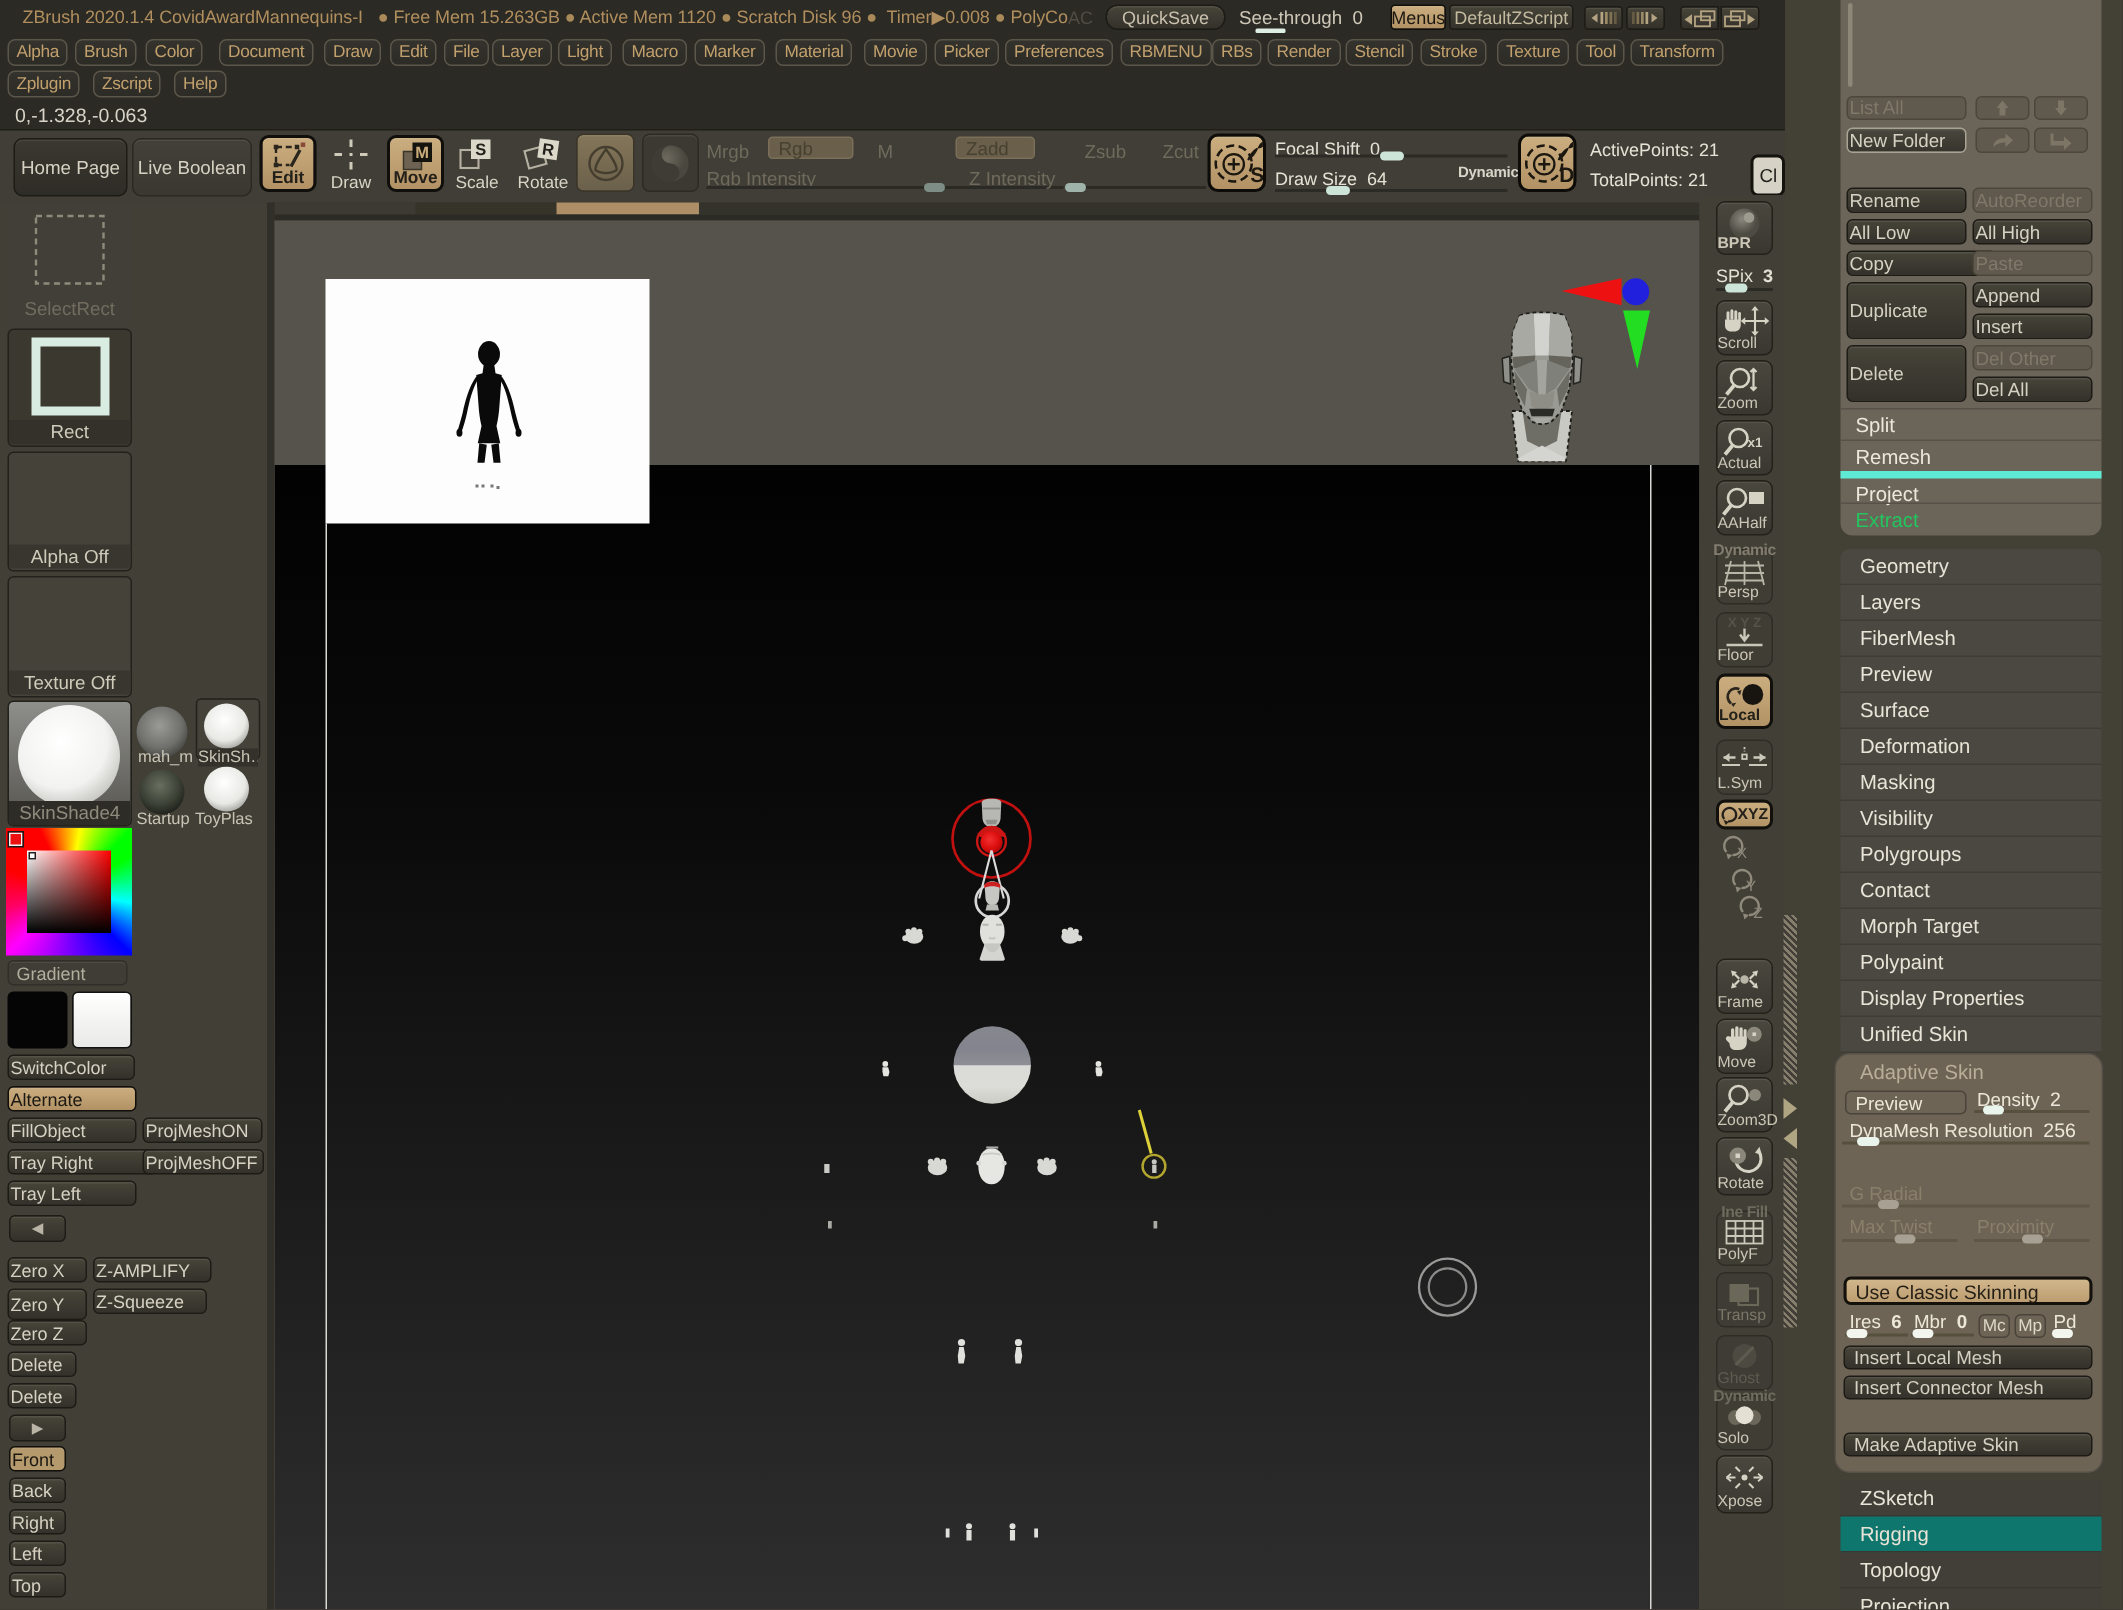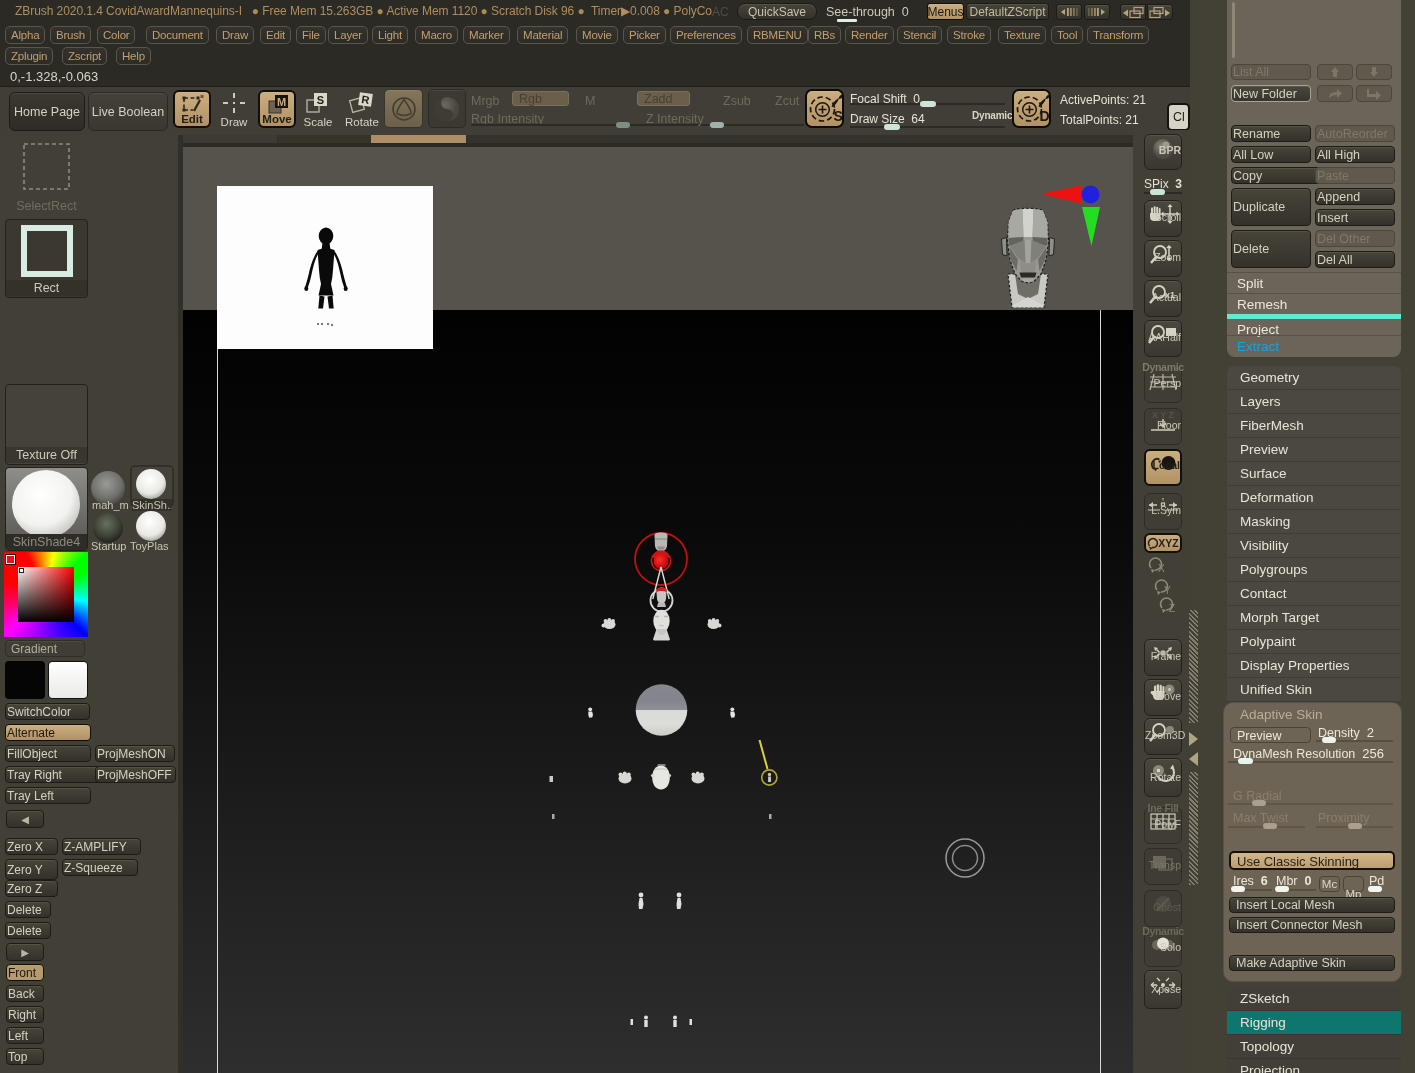--- a/index.html
+++ b/index.html
@@ -8,21 +8,21 @@
 .b{position:absolute;background:linear-gradient(#474439,#33312a);border:1px solid #1d1b16;border-radius:4px;color:#d6d1c2;font-size:12px;display:flex;align-items:center;justify-content:center;box-shadow:inset 0 1px 0 rgba(255,255,255,.08);white-space:nowrap}
 .mb{position:absolute;border:1px solid #5b564a;border-radius:5px;color:#c2a06d;font-size:11.5px;letter-spacing:-0.2px;padding:2px 5px 2px 5px;background:linear-gradient(#33322c,#2c2b26);white-space:nowrap}
 .tan{background:linear-gradient(#cbae80,#b29265);color:#1b1811;border:1px solid #100f0b}
 .fadeb{background:#5f5a4d;color:#80796a;border:1px solid #4c473a;box-shadow:none}
 .ftx{position:absolute;color:#6f6a5c;font-size:12px;white-space:nowrap}
 .wtx{position:absolute;color:#e6e2d6;font-size:12px;white-space:nowrap}
 .row{position:absolute;left:1227px;width:174px;height:24px;background:#4a4840;color:#e9e4d7;font-size:13.5px;display:flex;align-items:center;padding-left:13px;border-bottom:1px solid #3e3c35}
 .shelfb{position:absolute;left:1144px;width:38px;background:linear-gradient(#4a473e,#393730);border:1px solid #232119;border-radius:6px;box-shadow:inset 0 1px 0 rgba(255,255,255,.07)}
 .shelfb.tan{background:linear-gradient(#cbae80,#b29265);border:2px solid #12100c;box-shadow:none}
 .lb{justify-content:flex-start!important;padding-left:1px}
-.shlab{position:absolute;width:100%;text-align:right;color:#ccc6b6;font-size:10.5px;bottom:13px}
+.shlab{position:absolute;width:100%;text-align:left;color:#ccc6b6;font-size:10.5px;bottom:1px}
 .sltrack{position:absolute;background:#2c2a24;height:2px}
 .slh{position:absolute;height:6px;border-radius:3px;background:#cde4d8}
 </style></head>
 <body>
 <div id="app">
 
 <div class="ab" style="left:0;top:0;width:1196px;height:86px;background:#2b2a25"></div>
 <div class="ab" style="left:15px;top:4px;font-size:12px;letter-spacing:-0.06px;color:#b08e5d;white-space:nowrap;width:697px;overflow:hidden">ZBrush 2020.1.4 CovidAwardMannequins-I&nbsp;&nbsp;&nbsp;<span style="color:#a98a58">●</span> Free Mem 15.263GB <span style="color:#a98a58">●</span> Active Mem 1120 <span style="color:#a98a58">●</span> Scratch Disk 96 <span style="color:#a98a58">●</span>&nbsp; Timer▶0.008 <span style="color:#a98a58">●</span> PolyCo</div>
 <div class="ab" style="left:712px;top:5px;font-size:12px;color:#4f4c43">AC</div>
 <div class="mb" style="left:5px;top:26px">Alpha</div>
@@ -378,20 +378,23 @@
   <div style="position:absolute;bottom:2px;width:100%;text-align:center;color:#716c5f;font-size:12.5px">SelectRect</div>
 </div>
 
 <div class="ab" style="left:5px;top:219px;width:83px;height:79px;background:#3a382f;border:1px solid #23211b;border-radius:4px">
   <svg width="81" height="60" style="position:absolute;top:3px">
         <rect x="18" y="5" width="46" height="46" fill="none" stroke="#d9ece1" stroke-width="6"></rect>
       </svg>
   <div style="position:absolute;bottom:1px;width:100%;text-align:center;color:#cfcaba;font-size:12.5px;background:#33312a;border-radius:0 0 3px 3px;padding:1px 0">Rect</div>
 </div>
 
+<div class="ab" style="left:5px;top:301px;width:83px;height:80px;background:#45423a;border:1px solid #23211b;border-radius:4px">
+  <div style="position:absolute;bottom:1px;width:100%;text-align:center;color:#cfcaba;font-size:12.5px;background:#38362e;border-radius:0 0 3px 3px;padding:1px 0">Alpha Off</div>
+</div>
 
 <div class="ab" style="left:5px;top:384px;width:83px;height:81px;background:#45423a;border:1px solid #23211b;border-radius:4px">
   <div style="position:absolute;bottom:1px;width:100%;text-align:center;color:#cfcaba;font-size:12.5px;background:#38362e;border-radius:0 0 3px 3px;padding:1px 0">Texture Off</div>
 </div>
 
 <div class="ab" style="left:5px;top:467px;width:83px;height:84px;background:linear-gradient(#8e8e8a,#55544f);border:1px solid #23211b;border-radius:4px;overflow:hidden">
   <svg width="81" height="70">
         <defs>
           <radialGradient id="ss4" cx="42%" cy="36%" r="65%">
             <stop offset="0%" stop-color="#ffffff"></stop>
@@ -726,21 +729,21 @@
 <div class="b fadeb lb" style="left:1315px;top:167px;width:80px;height:17px;font-size:12.5px">Paste</div>
 <div class="b lb" style="left:1231px;top:188px;width:80px;height:38px;font-size:12.5px">Duplicate</div>
 <div class="b lb" style="left:1315px;top:188px;width:80px;height:17px;font-size:12.5px">Append</div>
 <div class="b lb" style="left:1315px;top:209px;width:80px;height:17px;font-size:12.5px">Insert</div>
 <div class="b lb" style="left:1231px;top:230px;width:80px;height:38px;font-size:12.5px">Delete</div>
 <div class="b fadeb lb" style="left:1315px;top:230px;width:80px;height:17px;font-size:12.5px">Del Other</div>
 <div class="b lb" style="left:1315px;top:251px;width:80px;height:17px;font-size:12.5px">Del All</div>
 <div class="ab" style="left:1227px;top:272px;width:174px;height:21px;border-top:1px solid #57514a;color:#ece7da;font-size:13.5px;padding:3px 0 0 10px">Split</div>
 <div class="ab" style="left:1227px;top:293px;width:174px;height:21px;border-top:1px solid #57514a;color:#ece7da;font-size:13.5px;padding:3px 0 0 10px">Remesh</div>
 <div class="ab" style="left:1227px;top:314px;width:174px;height:21px;border-top:5px solid #5eead4;color:#ece7da;font-size:13.5px;padding:3px 0 0 10px">Project</div>
-<div class="ab" style="left:1227px;top:335px;width:174px;height:21px;border-top:1px solid #57514a;color:#0ea5e9;font-size:13.5px;padding:3px 0 0 10px">Extract</div>
+<div class="ab" style="left:1227px;top:335px;width:174px;height:21px;border-top:1px solid #57514a;color:#22c55e;font-size:13.5px;padding:3px 0 0 10px">Extract</div>
 <div class="row" style="top:366px;border-radius:6px 6px 0 0;">Geometry</div>
 <div class="row" style="top:390px;">Layers</div>
 <div class="row" style="top:414px;">FiberMesh</div>
 <div class="row" style="top:438px;">Preview</div>
 <div class="row" style="top:462px;">Surface</div>
 <div class="row" style="top:486px;">Deformation</div>
 <div class="row" style="top:510px;">Masking</div>
 <div class="row" style="top:534px;">Visibility</div>
 <div class="row" style="top:558px;">Polygroups</div>
 <div class="row" style="top:582px;">Contact</div>
@@ -768,21 +771,21 @@
 <div class="sltrack" style="left:1316px;top:826px;width:77px;background:#5e5747"></div>
 <div class="slh" style="left:1348px;top:823px;width:14px;background:#a8a193"></div>
 <div class="ab" style="left:1229px;top:851px;width:166px;height:19px;background:linear-gradient(#d2b68c,#bc9d71);border:2px solid #14110c;border-radius:5px;color:#241f15;font-size:13px;padding:1px 0 0 6px">Use Classic Skinning</div>
 <div class="ab" style="left:1233px;top:874px;color:#ece7d8;font-size:12.5px">Ires&nbsp; <b>6</b></div>
 <div class="sltrack" style="left:1230px;top:889px;width:42px;background:#57503f"></div>
 <div class="slh" style="left:1231px;top:886px;width:14px;background:#f2f6ee"></div>
 <div class="ab" style="left:1276px;top:874px;color:#ece7d8;font-size:12.5px">Mbr&nbsp; <b>0</b></div>
 <div class="sltrack" style="left:1274px;top:889px;width:42px;background:#57503f"></div>
 <div class="slh" style="left:1275px;top:886px;width:14px;background:#f2f6ee"></div>
 <div class="ab" style="left:1319px;top:876px;width:21px;height:16px;border:1px solid #49433a;border-radius:4px;color:#ded8c8;font-size:11.5px;text-align:center;padding-top:1px">Mc</div>
-<div class="ab" style="left:1343px;top:876px;width:21px;height:16px;border:1px solid #49433a;border-radius:4px;color:#ded8c8;font-size:11.5px;text-align:center;padding-top:11px">Mp</div>
+<div class="ab" style="left:1343px;top:876px;width:21px;height:16px;border:1px solid #49433a;border-radius:4px;color:#ded8c8;font-size:11.5px;text-align:center;padding-top:1px">Mp</div>
 <div class="ab" style="left:1369px;top:874px;color:#ece7d8;font-size:12.5px">Pd</div>
 <div class="slh" style="left:1368px;top:886px;width:14px;background:#f2f6ee"></div>
 <div class="b" style="left:1229px;top:897px;width:166px;height:16px;font-size:12.5px;justify-content:flex-start;padding-left:6px">Insert Local Mesh</div>
 <div class="b" style="left:1229px;top:917px;width:166px;height:16px;font-size:12.5px;justify-content:flex-start;padding-left:6px">Insert Connector Mesh</div>
 <div class="b" style="left:1229px;top:955px;width:166px;height:16px;font-size:12.5px;justify-content:flex-start;padding-left:6px">Make Adaptive Skin</div>
 <div class="row" style="top:987px;background:#413f37;border-bottom-color:#393731">ZSketch</div>
 <div class="row" style="top:1011px;background:#0f766e;border-bottom-color:#393731">Rigging</div>
 <div class="row" style="top:1035px;background:#413f37;border-bottom-color:#393731">Topology</div>
 <div class="row" style="top:1059px;background:#413f37;border-bottom-color:#393731">Projection</div>
 

